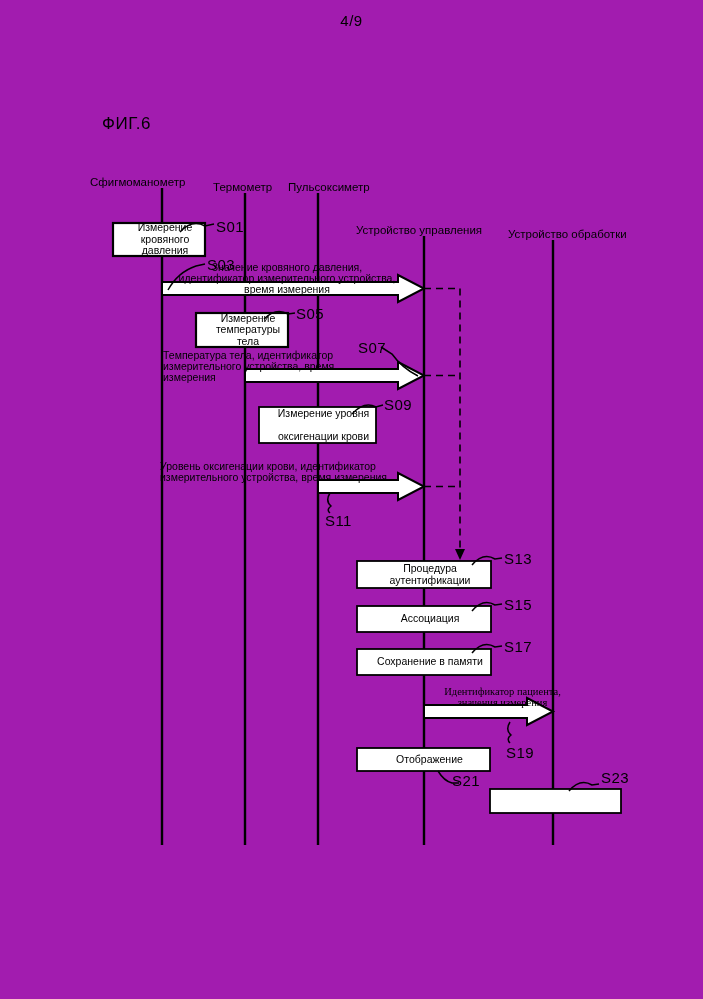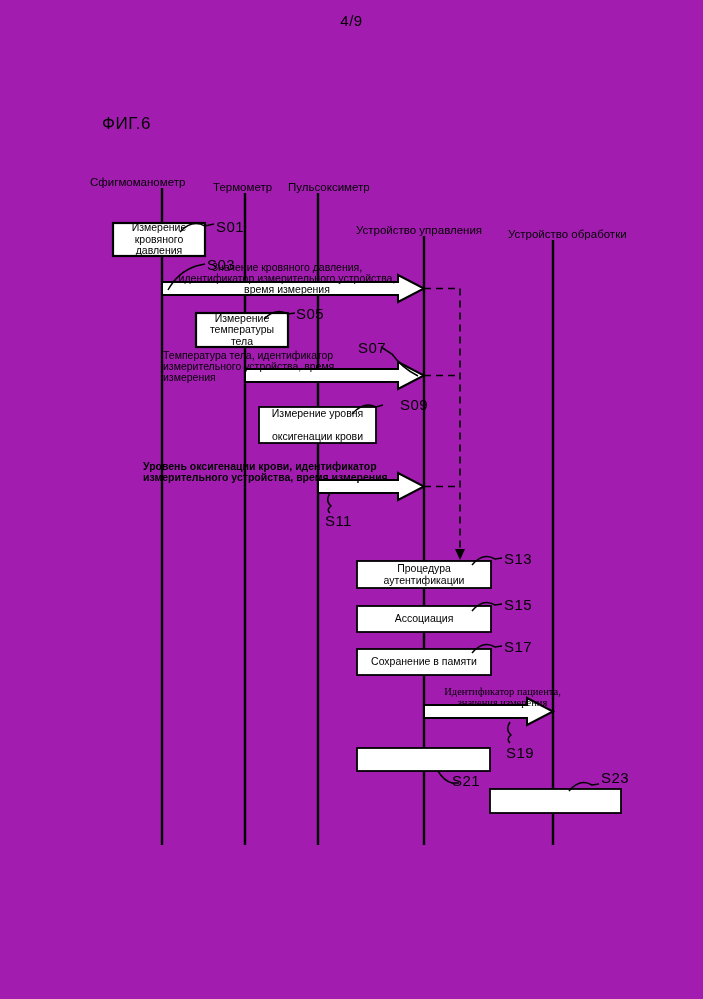--- a/index.html
+++ b/index.html
@@ -46,20 +46,21 @@
   }
   .boxtext {
     position: absolute;
     font-size: 10.5px;
     line-height: 11.5px;
     text-align: center;
     white-space: pre-line;
     display: flex;
     align-items: center;
     justify-content: center;
+    margin-left: 6px;
   }
   .steptext {
     position: absolute;
     font-size: 15px;
     letter-spacing: 0.4px;
     white-space: nowrap;
   }
   .msgtext {
     position: absolute;
     font-size: 10.5px;
@@ -141,37 +142,38 @@
   <div class="boxtext" style="left:196px; top:313px; width:92px; height:34px;">Измерение
 температуры
 тела</div>
   <div class="boxtext" style="left:259px; top:407px; width:117px; height:36px;">Измерение уровня
 
 оксигенации крови</div>
   <div class="boxtext" style="left:357px; top:606px; width:134px; height:26px;">Ассоциация</div>
   <div class="boxtext" style="left:357px; top:561px; width:134px; height:27px;">Процедура
 аутентификации</div>
   <div class="boxtext" style="left:357px; top:649px; width:134px; height:26px;">Сохранение в памяти</div>
+  <div class="boxtext" style="left:357px; top:748px; width:133px; height:23px;">Отображение</div>
 
   <div class="msgtext center" style="left:172px; top:262px; width:230px;">Значение кровяного давления,
 идентификатор измерительного устройства,
 время измерения</div>
   <div class="msgtext left" style="left:163px; top:350px; width:200px;">Температура тела, идентификатор
 измерительного устройства, время
    измерения</div>
-  <div class="msgtext left" style="left:143px; top:461px; width:270px;font-weight:bold;">Уровень оксигенации крови, идентификатор
+  <div class="msgtext left" style="left:160px; top:461px; width:270px;">Уровень оксигенации крови, идентификатор
   измерительного устройства, время измерения</div>
   <div class="msgtext center" style="left:420px; top:686px; width:165px;font-family:Liberation Serif, serif;">Идентификатор пациента,
 значения измерения</div>
 
   <div class="steptext" style="left:216px; top:218px;">S01</div>
   <div class="steptext" style="left:207px; top:256px;">S03</div>
   <div class="steptext" style="left:296px; top:305px;">S05</div>
   <div class="steptext" style="left:358px; top:339px;">S07</div>
-  <div class="steptext" style="left:384px; top:396px;margin-left:16px;">S09</div>
+  <div class="steptext" style="left:384px; top:396px;">S09</div>
   <div class="steptext" style="left:325px; top:512px;">S11</div>
   <div class="steptext" style="left:504px; top:550px;">S13</div>
   <div class="steptext" style="left:504px; top:596px;">S15</div>
   <div class="steptext" style="left:504px; top:638px;">S17</div>
   <div class="steptext" style="left:506px; top:744px;">S19</div>
   <div class="steptext" style="left:452px; top:772px;">S21</div>
   <div class="steptext" style="left:601px; top:769px;">S23</div>
 
 </div>
 

